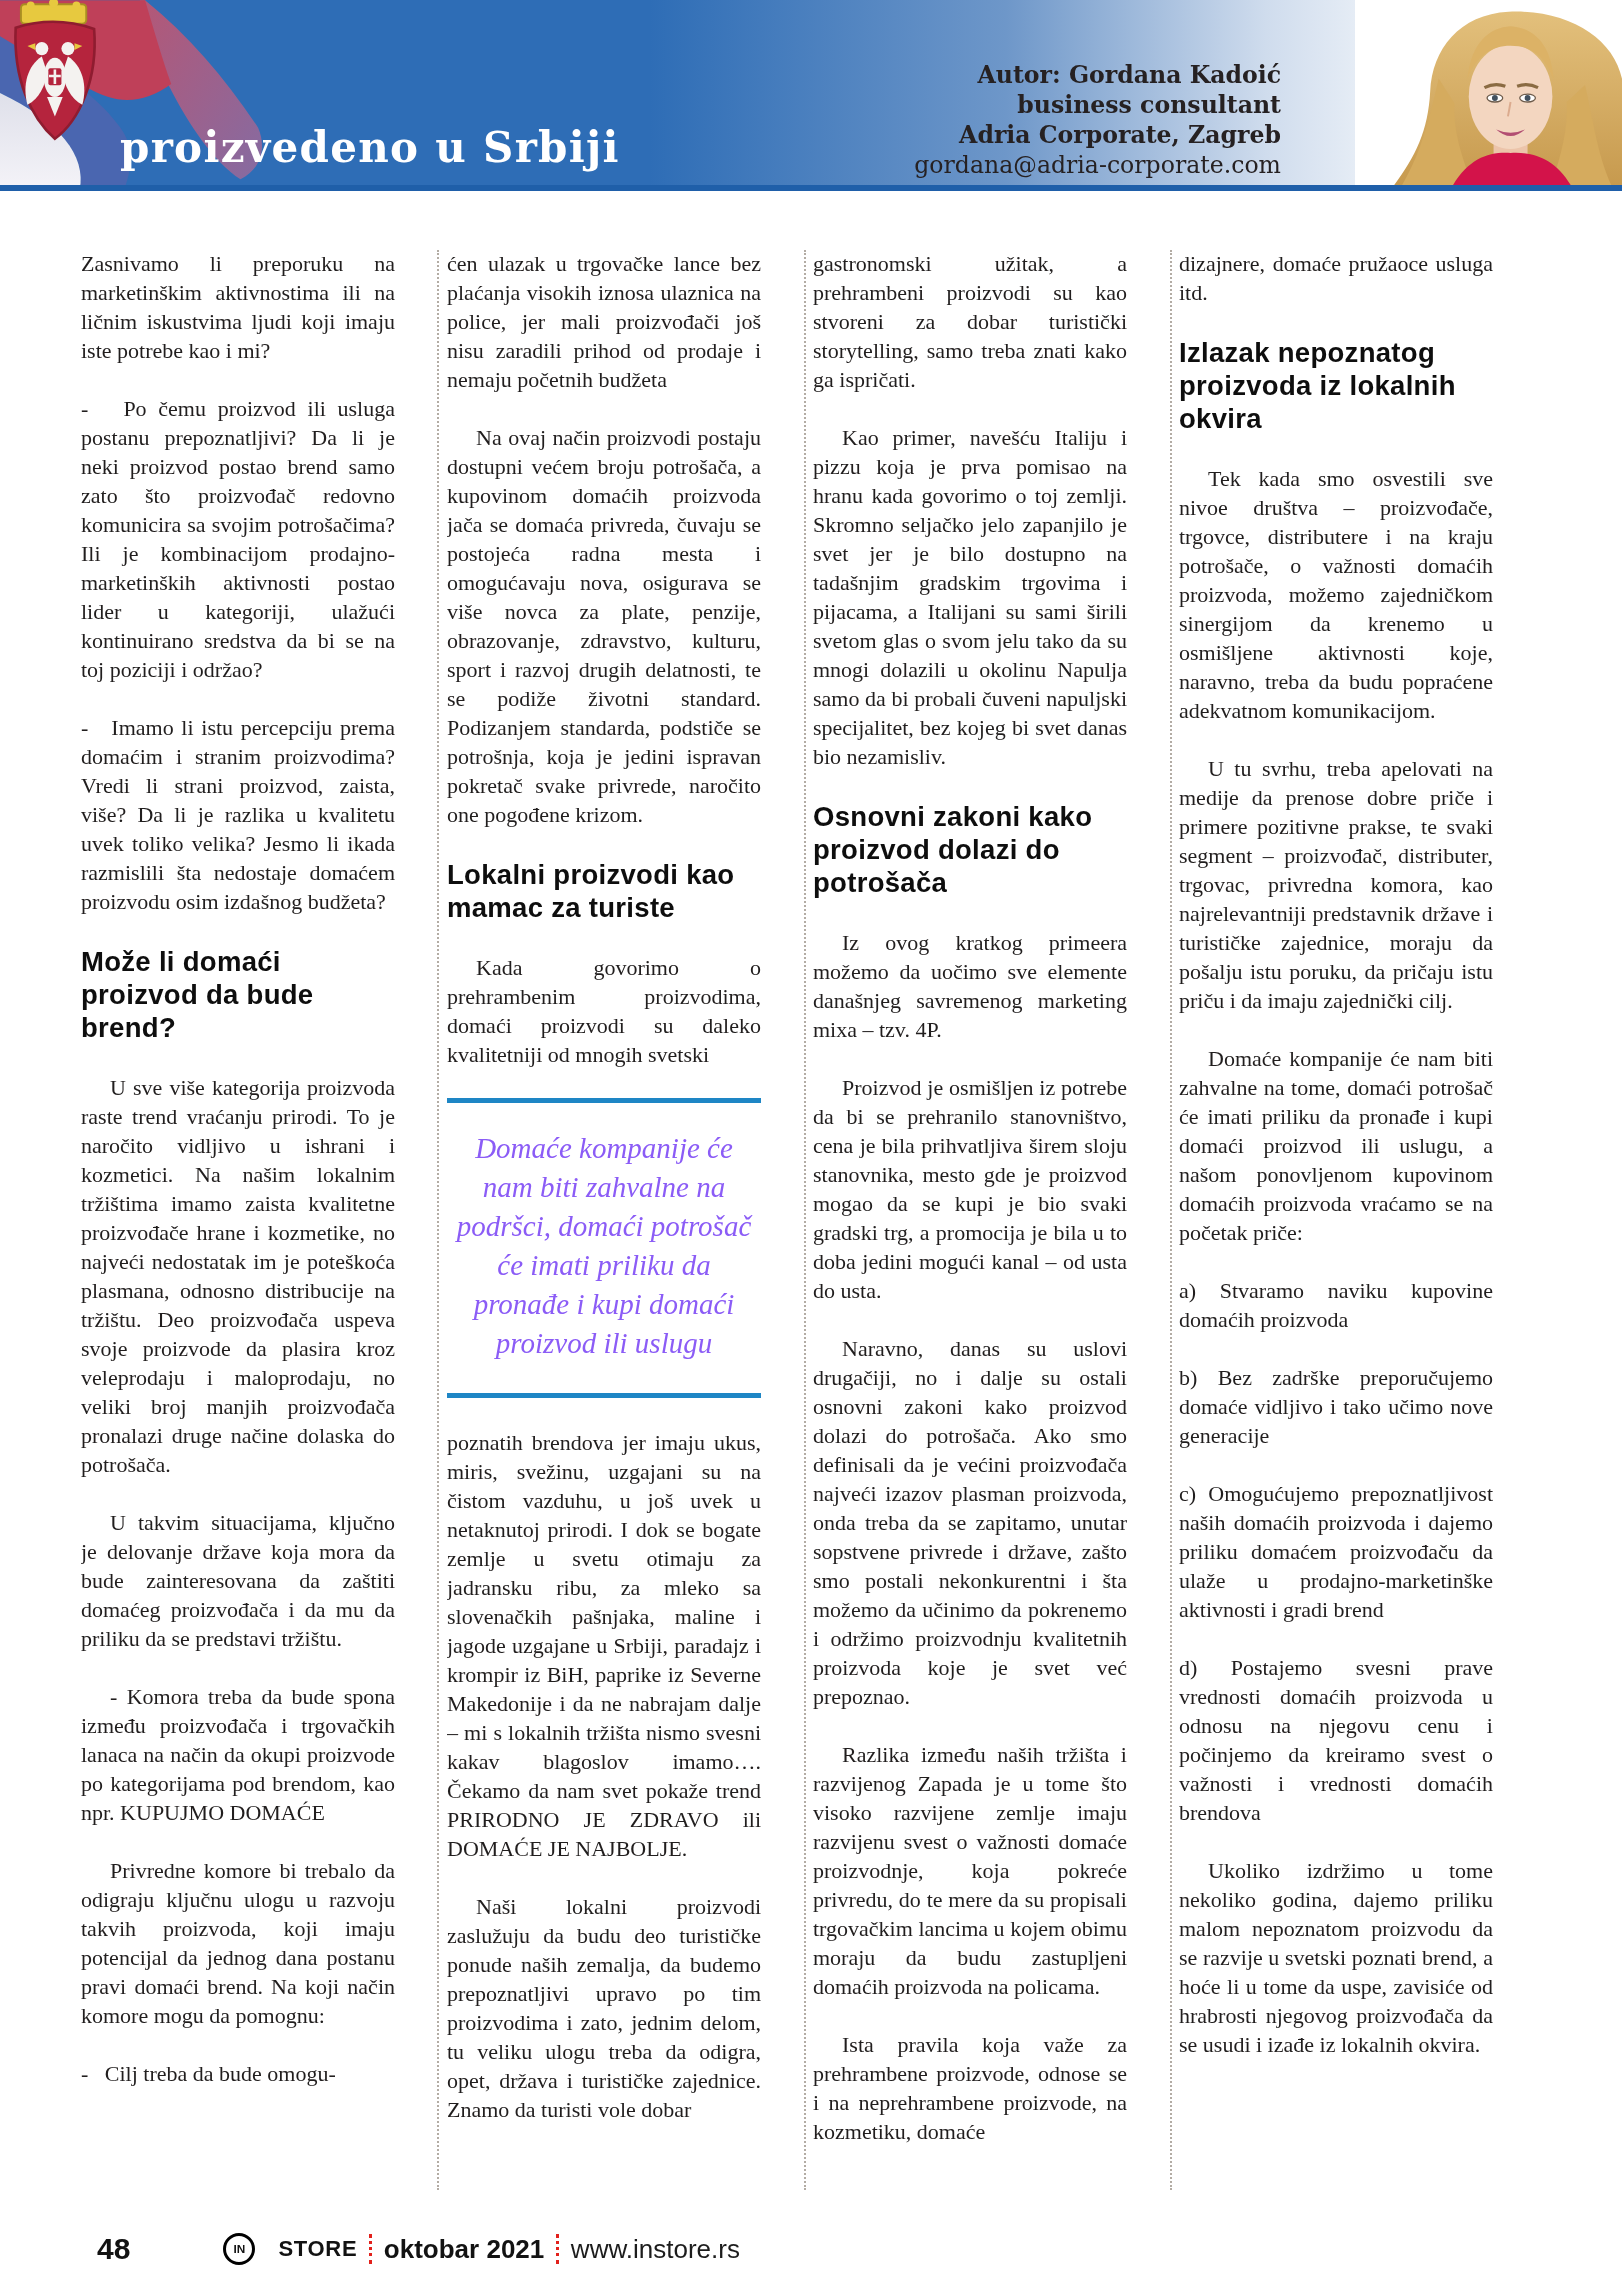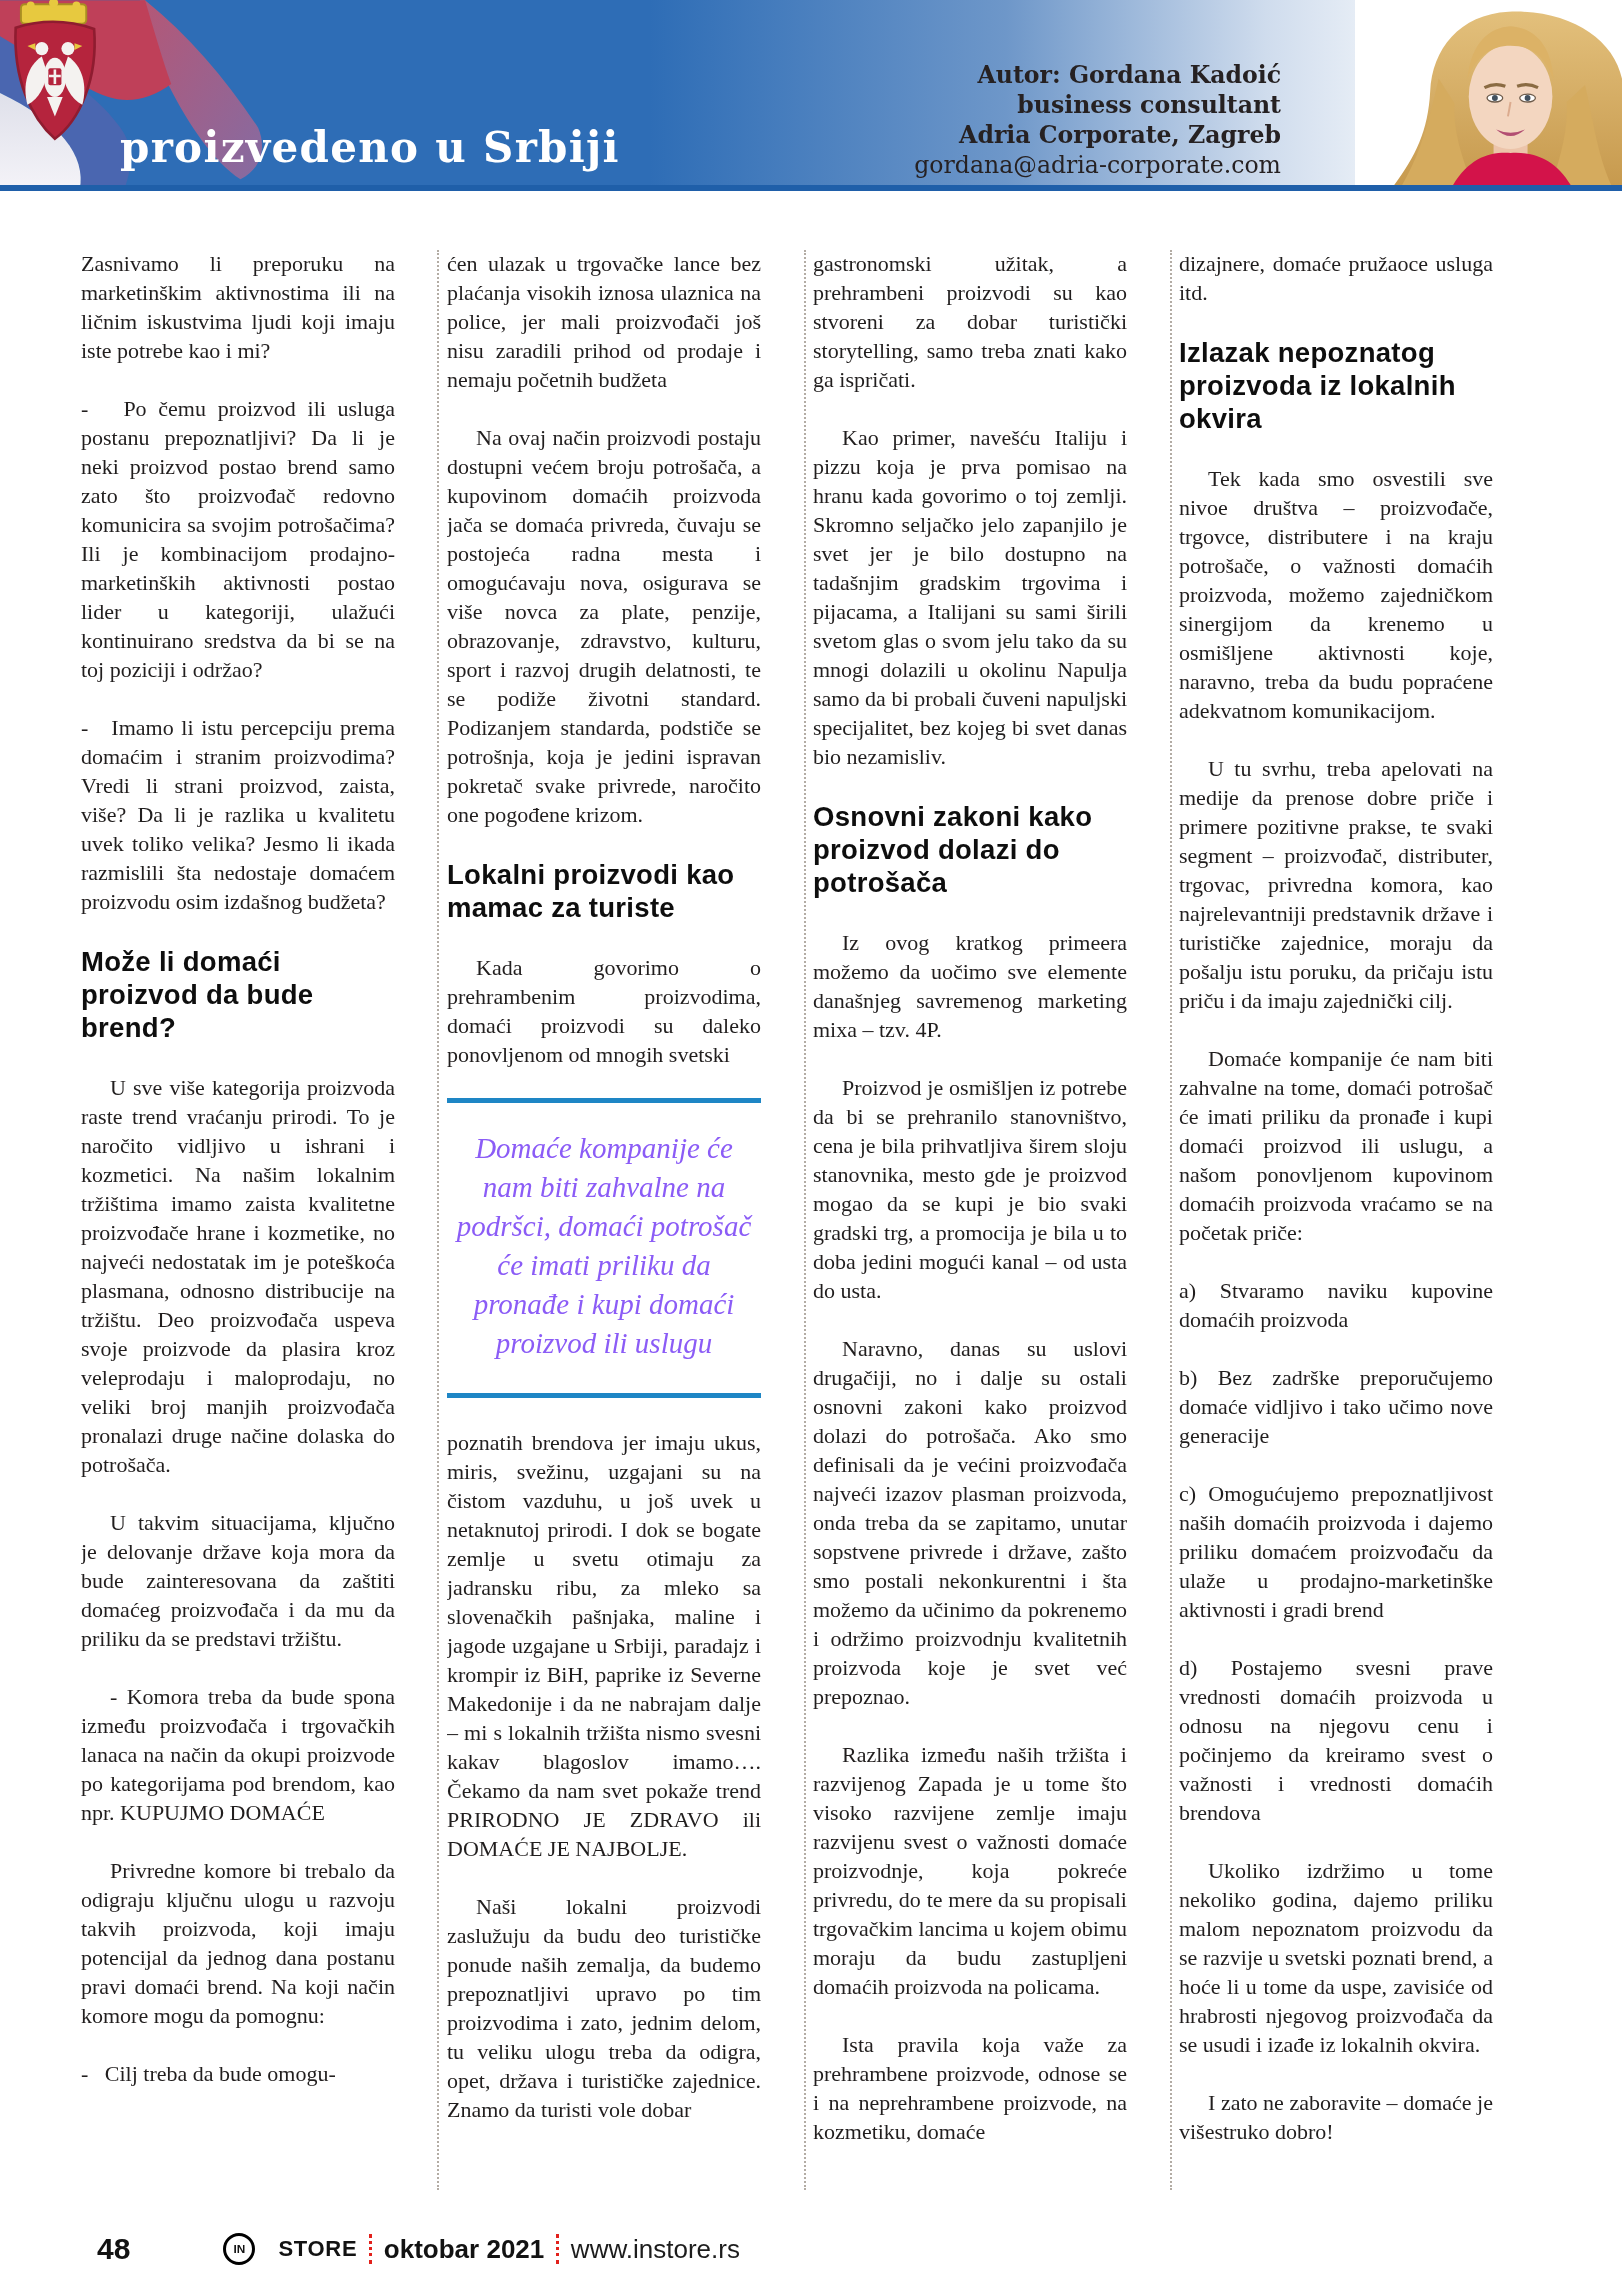--- a/index.html
+++ b/index.html
@@ -148,21 +148,21 @@
       <p class="para indent">U takvim situacijama, ključno je delovanje države koja mora da bude zainteresovana da zaštiti domaćeg proizvođača i da mu da priliku da se predstavi tržištu.</p>
       <p class="para indent">-&nbsp;Komora treba da bude spona između proizvođača i trgovačkih lanaca na način da okupi proizvode po kategorijama pod brendom, kao npr. KUPUJMO DOMAĆE</p>
       <p class="para indent">Privredne komore bi trebalo da odigraju ključnu ulogu u razvoju takvih proizvoda, koji imaju potencijal da jednog dana postanu pravi domaći brend. Na koji način komore mogu da pomognu:</p>
       <p class="para">-&nbsp;&nbsp;&nbsp;Cilj treba da bude omogu-</p>
     </section>
 
     <section class="col">
       <p class="para">ćen ulazak u trgovačke lance bez plaćanja visokih iznosa ulaznica na police, jer mali proizvođači još nisu zaradili prihod od prodaje i nemaju početnih budžeta</p>
       <p class="para indent">Na ovaj način proizvodi postaju dostupni većem broju potrošača, a kupovinom domaćih proizvoda jača se domaća privreda, čuvaju se postojeća radna mesta i omogućavaju nova, osigurava se više novca za plate, penzije, obrazovanje, zdravstvo, kulturu, sport i razvoj drugih delatnosti, te se podiže životni standard. Podizanjem standarda, podstiče se potrošnja, koja je jedini ispravan pokretač svake privrede, naročito one pogođene krizom.</p>
       <h2 class="subhead">Lokalni proizvodi kao mamac za turiste</h2>
-      <p class="para indent">Kada govorimo o prehrambenim proizvodima, domaći proizvodi su daleko ponovljenom od mnogih svetski</p>
+      <p class="para indent">Kada govorimo o prehrambenim proizvodima, domaći proizvodi su daleko kvalitetniji od mnogih svetski</p>
       <div class="pullquote">Domaće kompanije će nam biti zahvalne na podršci, domaći potrošač će imati priliku da pronađe i kupi domaći proizvod ili uslugu</div>
       <p class="para">poznatih brendova jer imaju ukus, miris, svežinu, uzgajani su na čistom vazduhu, u još uvek u netaknutoj prirodi. I dok se bogate zemlje u svetu otimaju za jadransku ribu, za mleko sa slovenačkih pašnjaka, maline i jagode uzgajane u Srbiji, paradajz i krompir iz BiH, paprike iz Severne Makedonije i da ne nabrajam dalje – mi s lokalnih tržišta nismo svesni kakav blagoslov imamo…. Čekamo da nam svet pokaže trend PRIRODNO JE ZDRAVO ili DOMAĆE JE NAJBOLJE.</p>
       <p class="para indent">Naši lokalni proizvodi zaslužuju da budu deo turističke ponude naših zemalja, da budemo prepoznatljivi upravo po tim proizvodima i zato, jednim delom, tu veliku ulogu treba da odigra, opet, država i turističke zajednice. Znamo da turisti vole dobar</p>
     </section>
 
     <section class="col">
       <p class="para">gastronomski užitak, a prehrambeni proizvodi su kao stvoreni za dobar turistički storytelling, samo treba znati kako ga ispričati.</p>
       <p class="para indent">Kao primer, navešću Italiju i pizzu koja je prva pomisao na hranu kada govorimo o toj zemlji. Skromno seljačko jelo zapanjilo je svet jer je bilo dostupno na tadašnjim gradskim trgovima i pijacama, a Italijani su sami širili svetom glas o svom jelu tako da su mnogi dolazili u okolinu Napulja samo da bi probali čuveni napuljski specijalitet, bez kojeg bi svet danas bio nezamisliv.</p>
       <h2 class="subhead">Osnovni zakoni kako proizvod dolazi do potrošača</h2>
       <p class="para indent">Iz ovog kratkog primeera možemo da uočimo sve elemente današnjeg savremenog marketing mixa – tzv. 4P.</p>
@@ -176,21 +176,20 @@
       <p class="para">dizajnere, domaće pružaoce usluga itd.</p>
       <h2 class="subhead">Izlazak nepoznatog proizvoda iz lokalnih okvira</h2>
       <p class="para indent">Tek kada smo osvestili sve nivoe društva – proizvođače, trgovce, distributere i na kraju potrošače, o važnosti domaćih proizvoda, možemo zajedničkom sinergijom da krenemo u osmišljene aktivnosti koje, naravno, treba da budu popraćene adekvatnom komunikacijom.</p>
       <p class="para indent">U tu svrhu, treba apelovati na medije da prenose dobre priče i primere pozitivne prakse, te svaki segment – proizvođač, distributer, trgovac, privredna komora, kao najrelevantniji predstavnik države i turističke zajednice, moraju da pošalju istu poruku, da pričaju istu priču i da imaju zajednički cilj.</p>
       <p class="para indent">Domaće kompanije će nam biti zahvalne na tome, domaći potrošač će imati priliku da pronađe i kupi domaći proizvod ili uslugu, a našom ponovljenom kupovinom domaćih proizvoda vraćamo se na početak priče:</p>
       <p class="para">a) Stvaramo naviku kupovine domaćih proizvoda</p>
       <p class="para">b) Bez zadrške preporučujemo domaće vidljivo i tako učimo nove generacije</p>
       <p class="para">c) Omogućujemo prepoznatljivost naših domaćih proizvoda i dajemo priliku domaćem proizvođaču da ulaže u prodajno-marketinške aktivnosti i gradi brend</p>
       <p class="para">d) Postajemo svesni prave vrednosti domaćih proizvoda u odnosu na njegovu cenu i počinjemo da kreiramo svest o važnosti i vrednosti domaćih brendova</p>
       <p class="para indent">Ukoliko izdržimo u tome nekoliko godina, dajemo priliku malom nepoznatom proizvodu da se razvije u svetski poznati brend, a hoće li u tome da uspe, zavisiće od hrabrosti njegovog proizvođača da se usudi i izađe iz lokalnih okvira.</p>
-      <p class="para indent">I zato ne zaboravite – domaće je višestruko dobro!</p>
     </section>
   </main>
 
   <div class="colsep s1"></div>
   <div class="colsep s2"></div>
   <div class="colsep s3"></div>
 
   <footer class="footer">
     <span class="page-num">48</span>
     <span class="logo-group">

